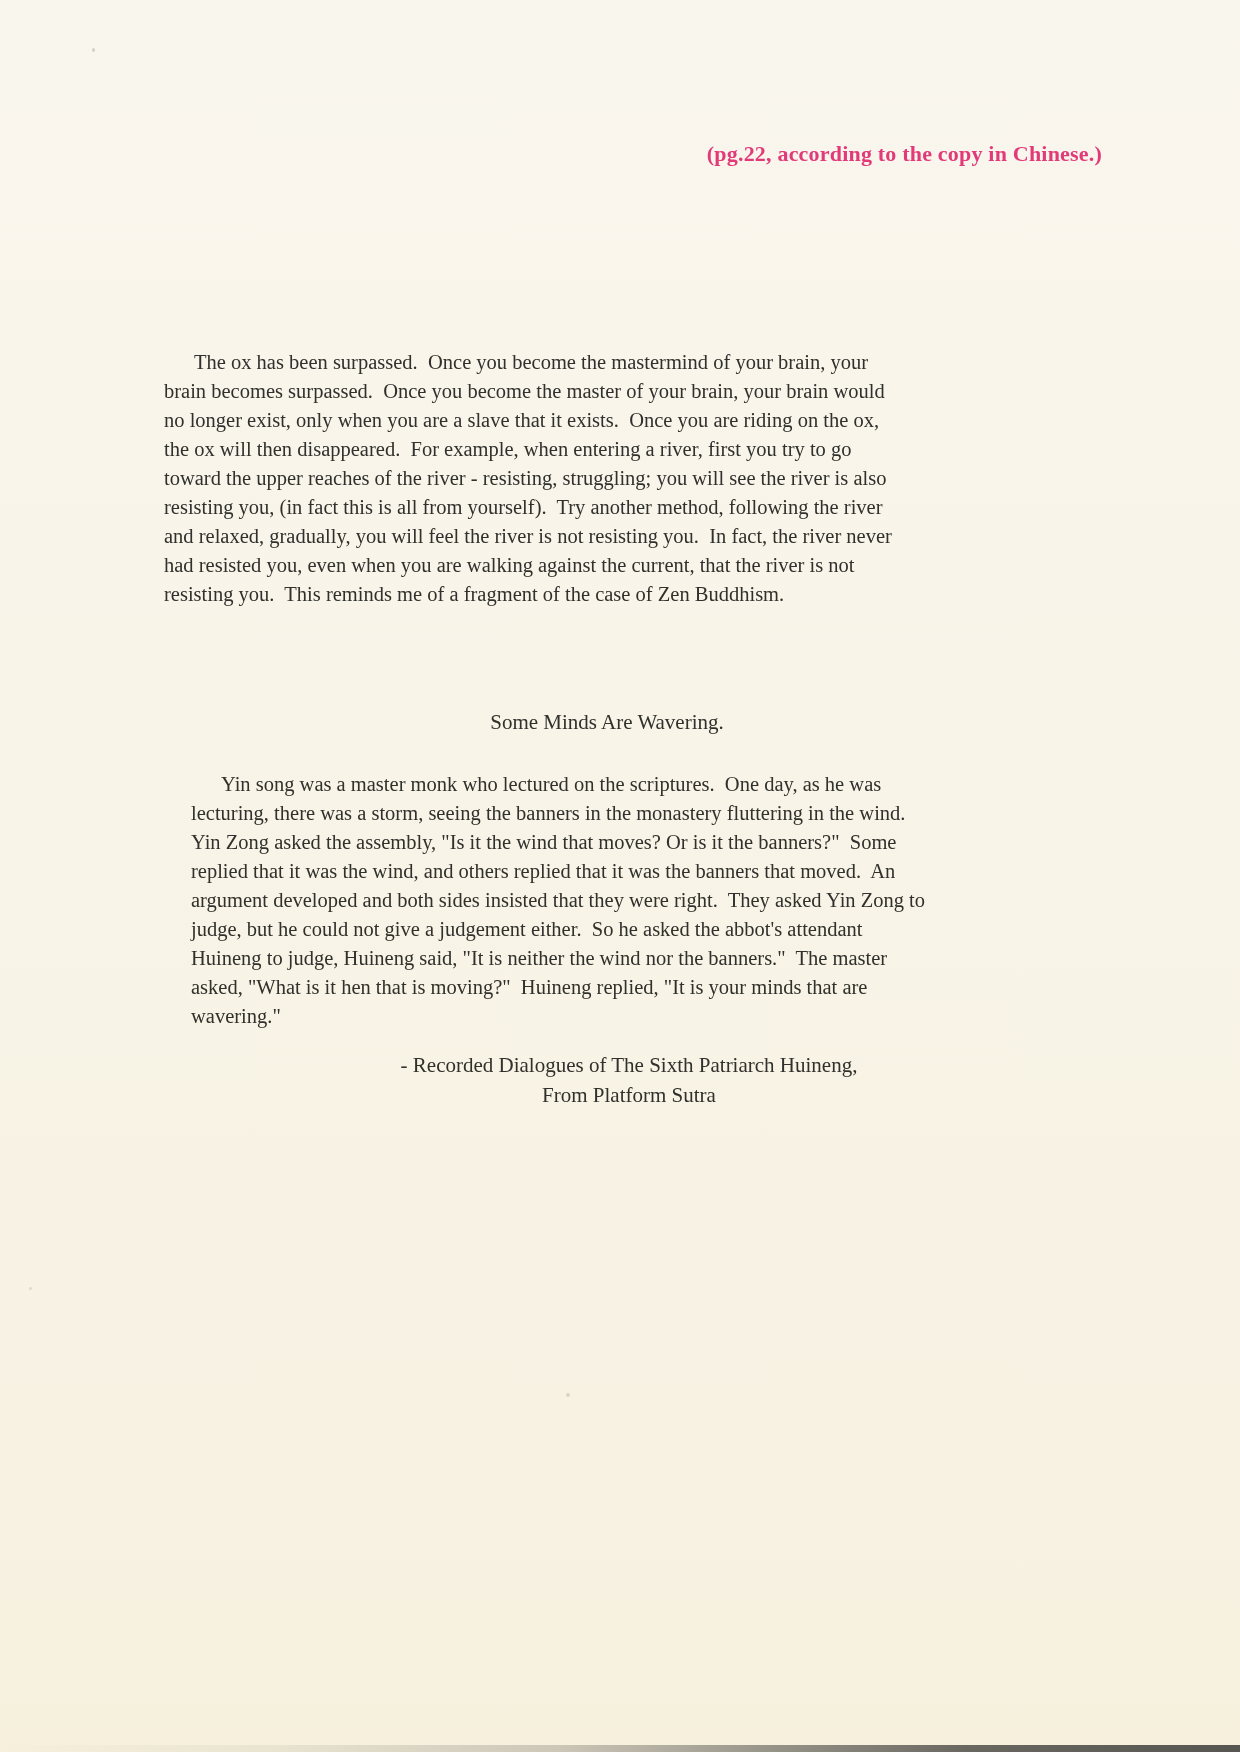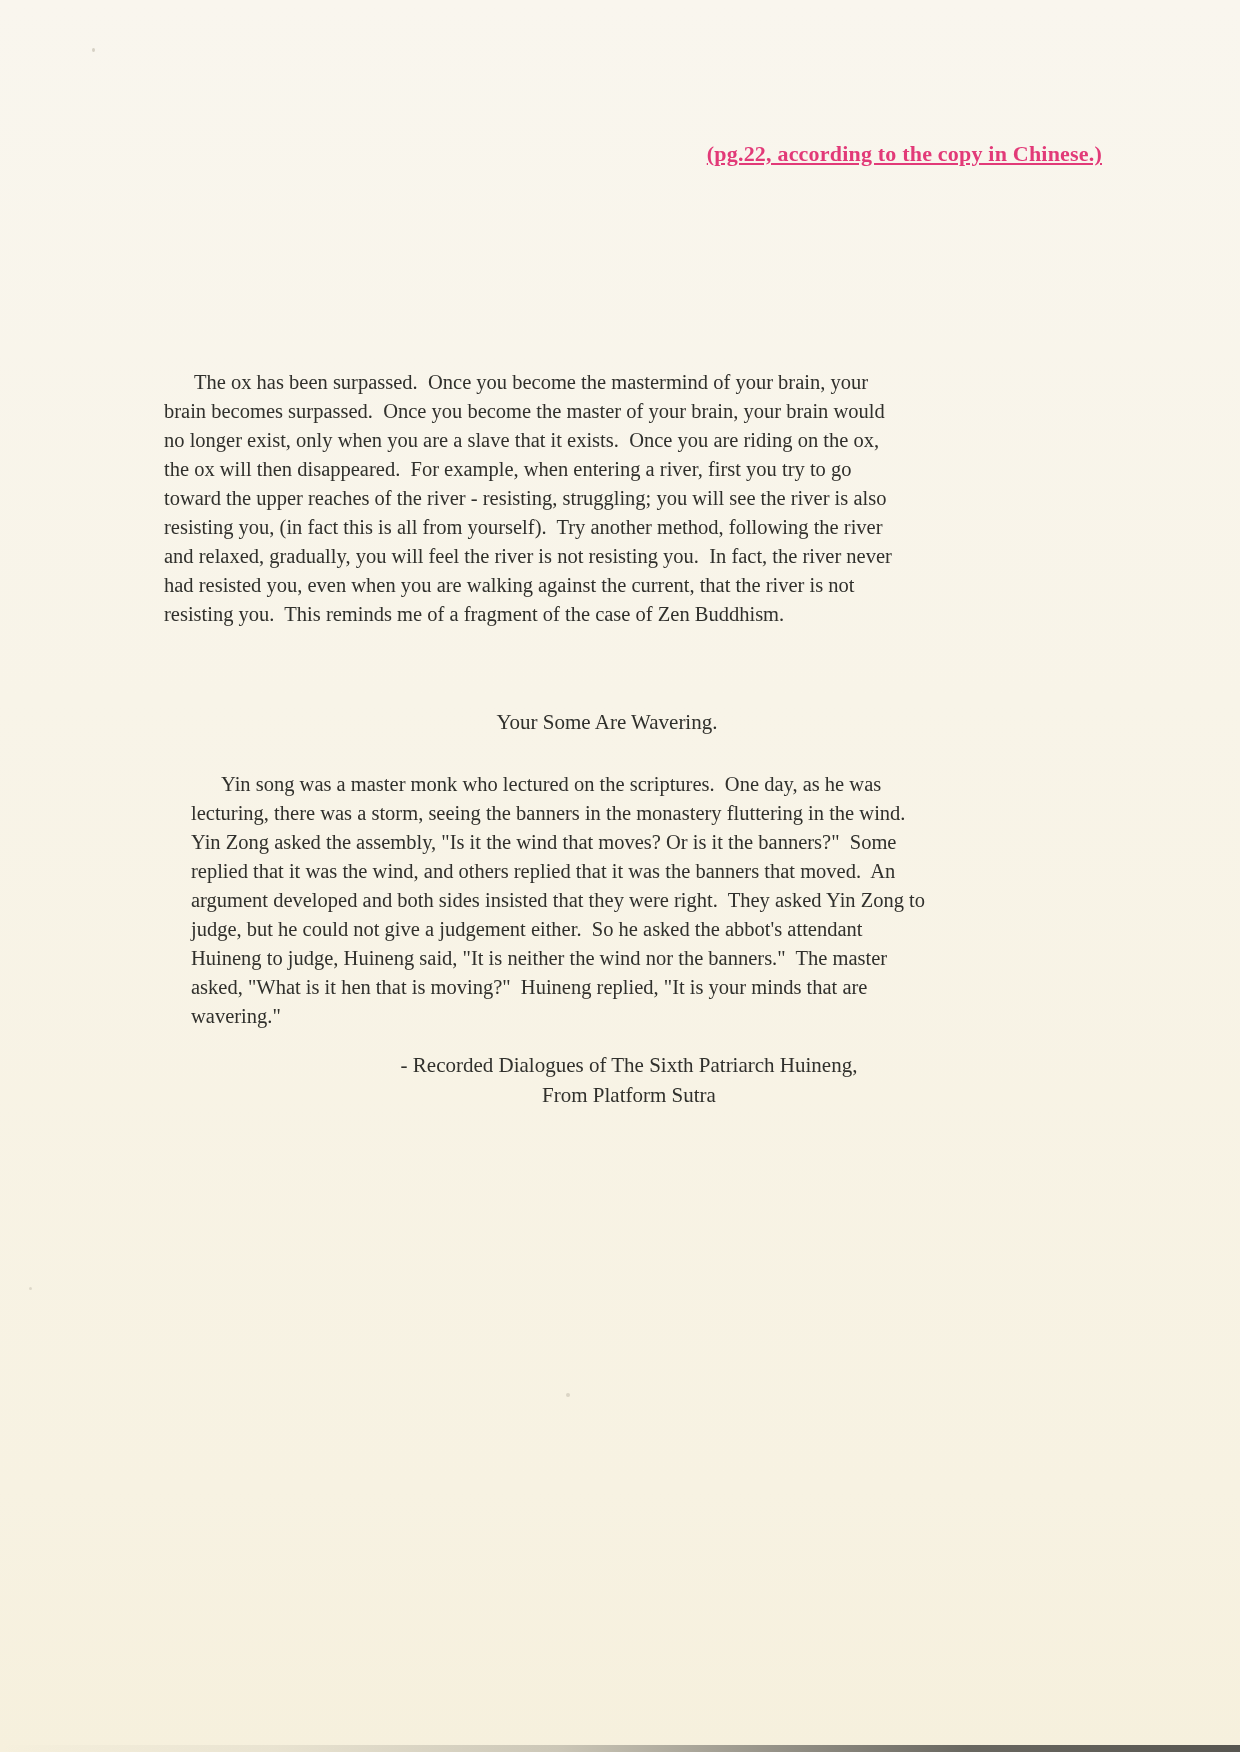--- a/index.html
+++ b/index.html
@@ -20,33 +20,32 @@
     background: linear-gradient(180deg, #f9f6ee 0%, #f8f4e8 40%, #f7f2e2 85%, #f6f0dd 100%);
   }
   .header-note {
     position: absolute;
     top: 141px;
     right: 138px;
     font-size: 22px;
     font-weight: 700;
     letter-spacing: 0.2px;
     white-space: nowrap;
-    text-decoration: underline;
   }
   .body-text {
     position: absolute;
     left: 164px;
     width: 910px;
     font-size: 20.5px;
     line-height: 29px;
     color: #30302c;
     white-space: pre-wrap;
     text-indent: 30px;
   }
-  .para-1 { top: 348px; margin-top: 20px; }
+  .para-1 { top: 348px; }
   .para-2 { top: 770px; margin-left: 27px; }
   .section-heading {
     position: absolute;
     top: 710px;
     left: 164px;
     width: 886px;
     text-align: center;
     font-size: 21px;
     color: #30302c;
   }
@@ -94,21 +93,21 @@
   <div class="body-text para-1">The ox has been surpassed.  Once you become the mastermind of your brain, your
 brain becomes surpassed.  Once you become the master of your brain, your brain would
 no longer exist, only when you are a slave that it exists.  Once you are riding on the ox,
 the ox will then disappeared.  For example, when entering a river, first you try to go
 toward the upper reaches of the river - resisting, struggling; you will see the river is also
 resisting you, (in fact this is all from yourself).  Try another method, following the river
 and relaxed, gradually, you will feel the river is not resisting you.  In fact, the river never
 had resisted you, even when you are walking against the current, that the river is not
 resisting you.  This reminds me of a fragment of the case of Zen Buddhism.</div>
 
-  <div class="section-heading">Your Some Are Wavering.</div>
+  <div class="section-heading">Some Minds Are Wavering.</div>
 
   <div class="body-text para-2">Yin song was a master monk who lectured on the scriptures.  One day, as he was
 lecturing, there was a storm, seeing the banners in the monastery fluttering in the wind.
 Yin Zong asked the assembly, "Is it the wind that moves? Or is it the banners?"  Some
 replied that it was the wind, and others replied that it was the banners that moved.  An
 argument developed and both sides insisted that they were right.  They asked Yin Zong to
 judge, but he could not give a judgement either.  So he asked the abbot's attendant
 Huineng to judge, Huineng said, "It is neither the wind nor the banners."  The master
 asked, "What is it hen that is moving?"  Huineng replied, "It is your minds that are
 wavering."</div>

